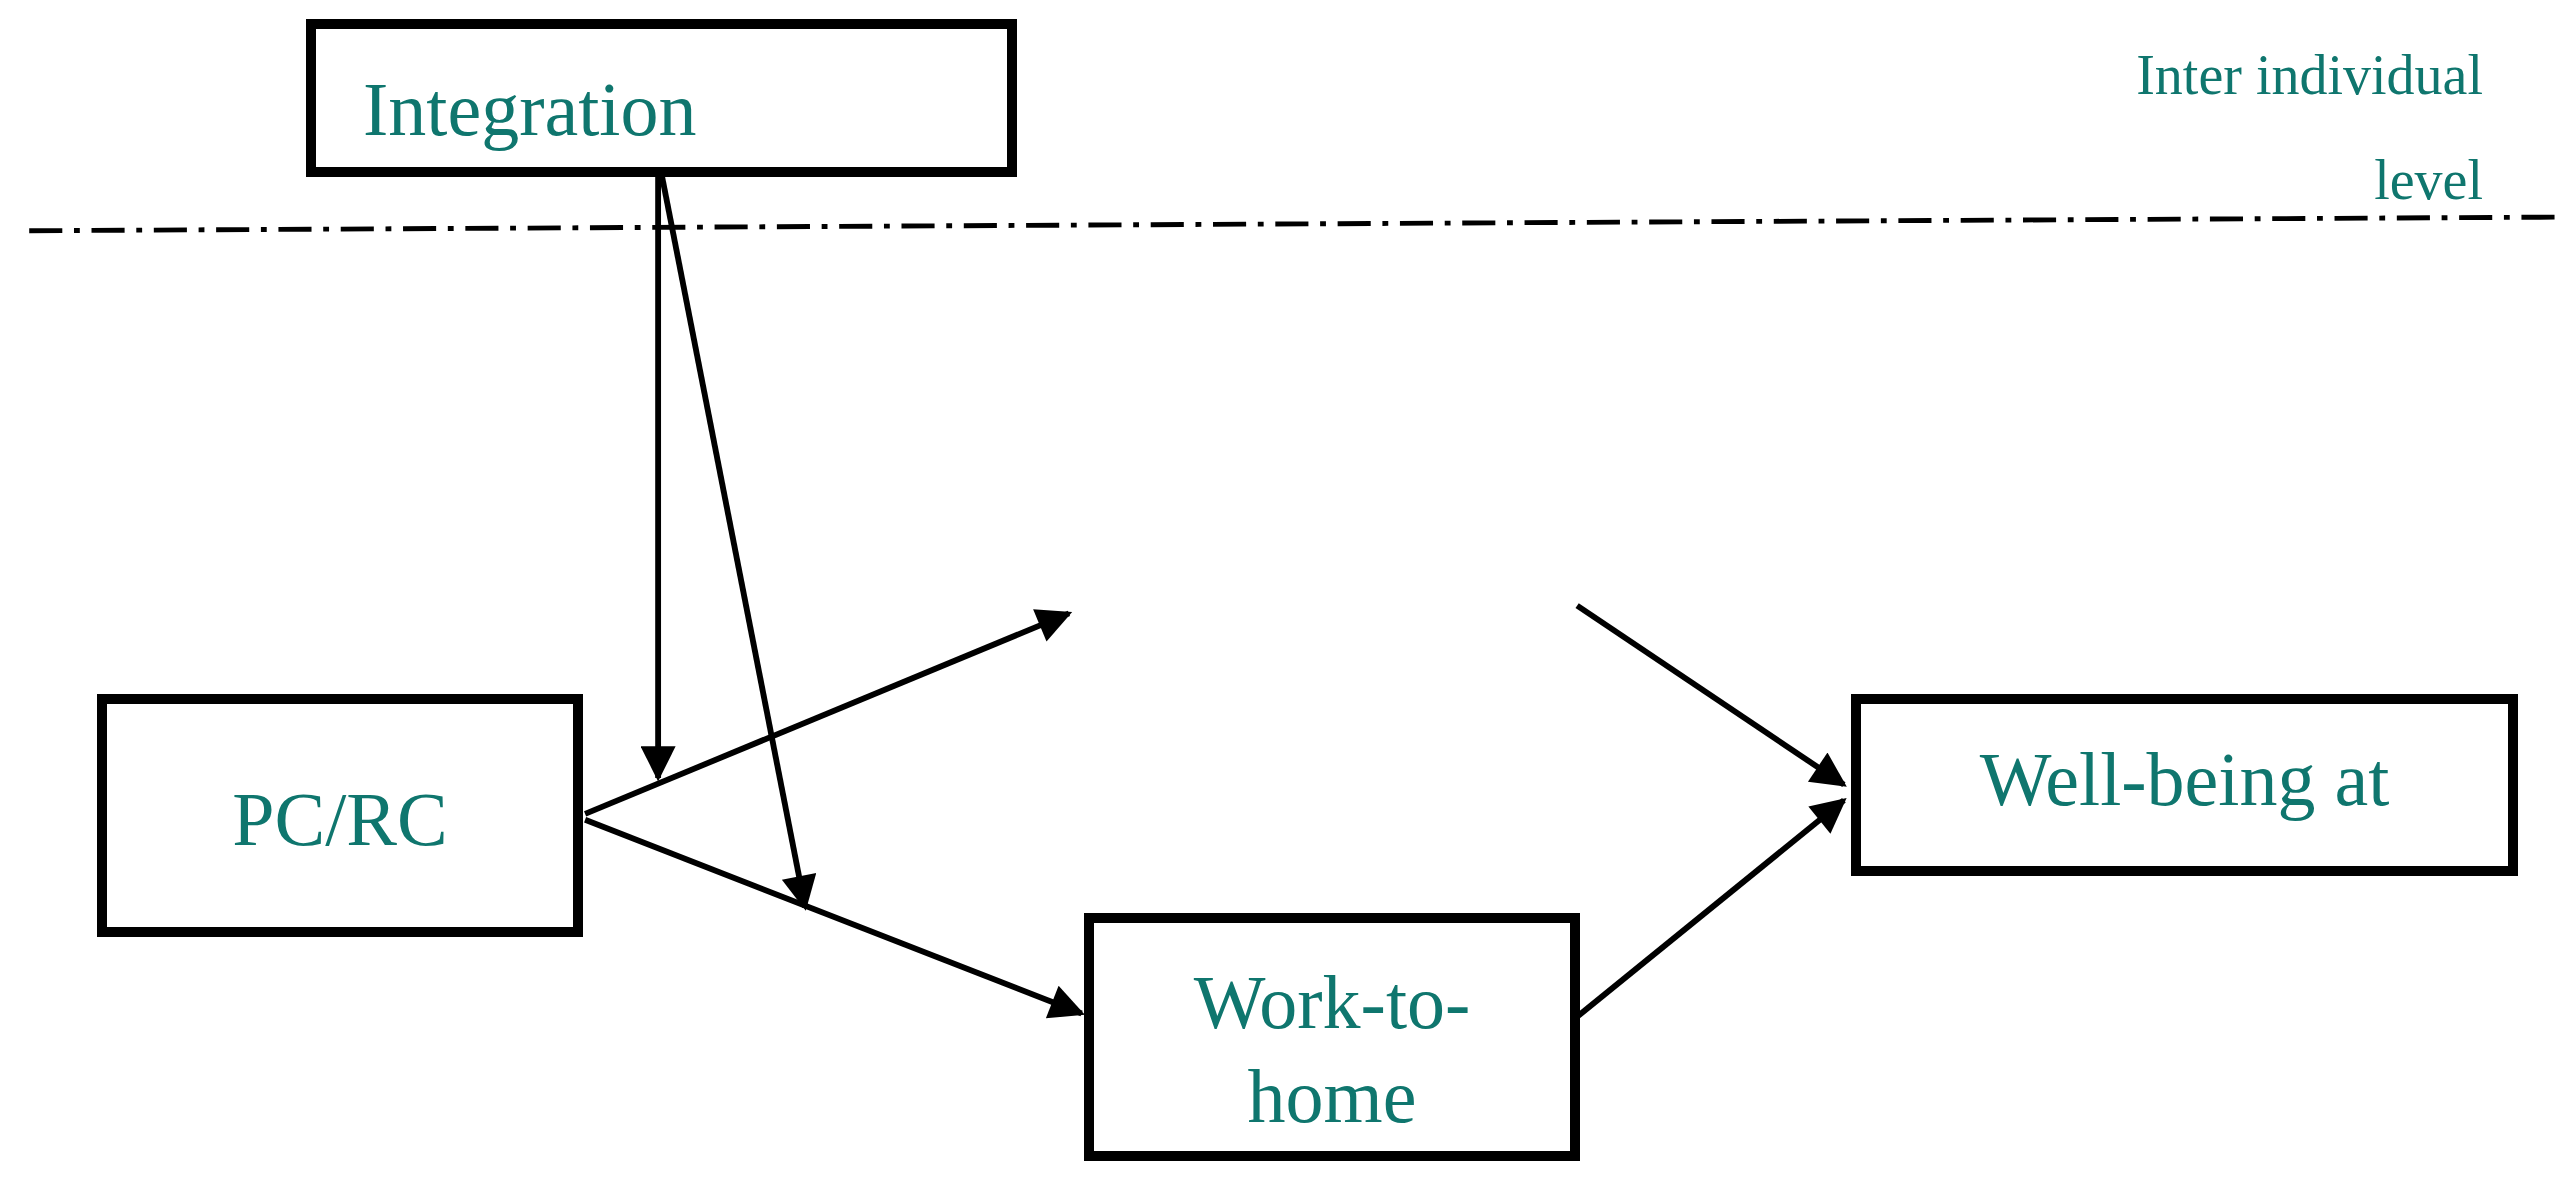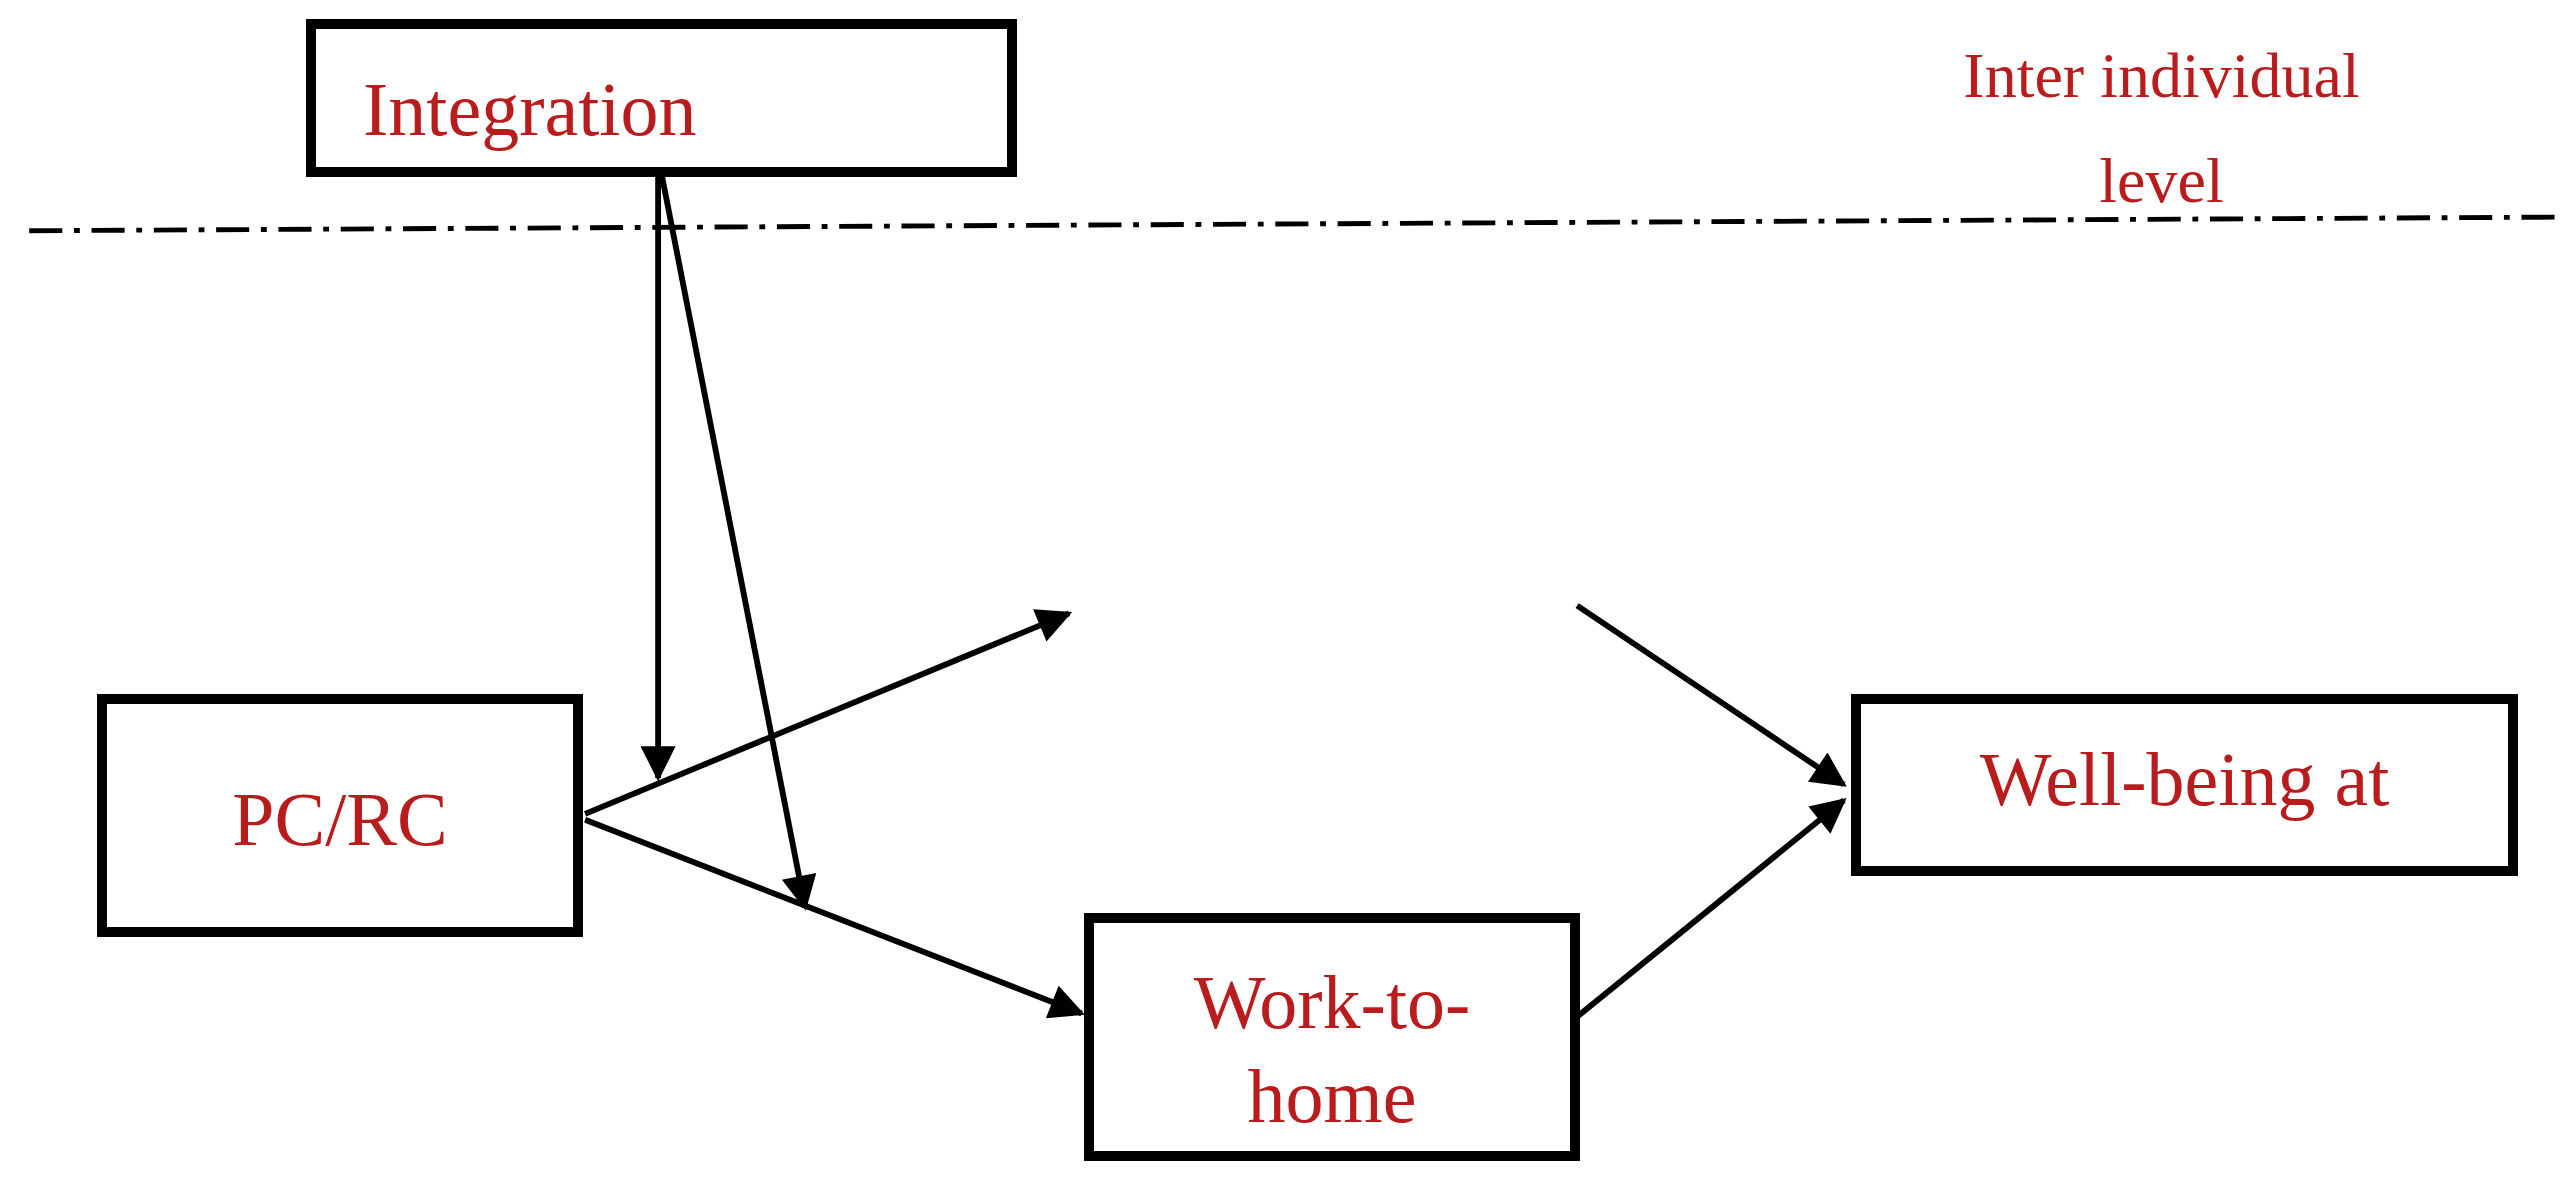--- a/index.html
+++ b/index.html
@@ -2,21 +2,21 @@
 <html><head>
 <meta charset="utf-8">
 <style>
   html, body { margin: 0; padding: 0; background: #ffffff; }
   #stage {
     position: relative;
     width: 2576px;
     height: 1179px;
     background: #ffffff;
     font-family: "Liberation Serif", "DejaVu Serif", serif;
-    color: #b91c1c;
+    color: #0f766e;
     overflow: hidden;
   }
   #wires { position: absolute; left: 0; top: 0; width: 2576px; height: 1179px; }
   .box {
     position: absolute;
     box-sizing: border-box;
     border: 10.7px solid #000000;
     background: #ffffff;
     display: flex;
     align-items: center;
@@ -29,23 +29,23 @@
   #box-integration {
     left: 306px; top: 18.5px; width: 711px; height: 158px;
     justify-content: flex-start; padding-left: 47px; padding-top: 25px;
   }
   #box-pcrc        { left: 97px;  top: 694px; width: 486px; height: 243px; padding-top: 7.8px; font-family: Liberation Serif, serif; }
   #box-job-control { left: 1071px; top: 501px; width: 508px; height: 196px; padding-top: 19.5px; }
   #box-work-to-home{ left: 1084px; top: 913px; width: 496px; height: 248px; padding-top: 23.4px; }
   #box-well-being  { left: 1851px; top: 694px; width: 667px; height: 182px; padding-bottom: 11.7px; text-align: center; }
   .level-label {
     position: absolute;
-    font-size: 64px;
+    font-size: 56px;
     line-height: 105px;
-    text-align: center;
+    text-align: right;
     white-space: nowrap;
   }
   #label-inter { left: 1840px; top: 23.4px;  width: 643px; }
   #label-intra { left: 1743px; top: 243px; width: 808px; }
 </style>
 </head>
 <body>
 
 <div id="stage">
 

